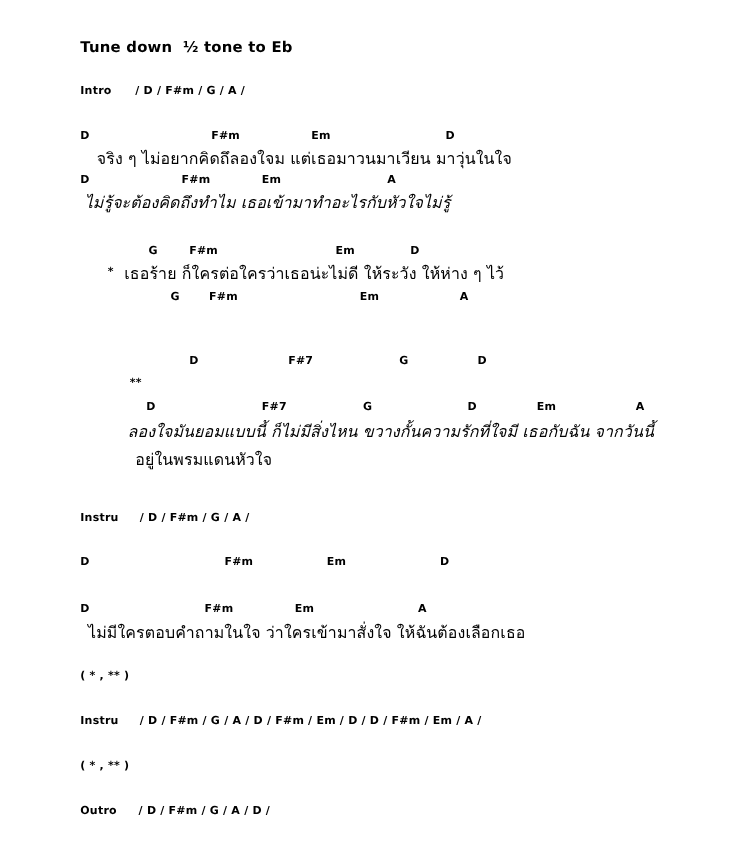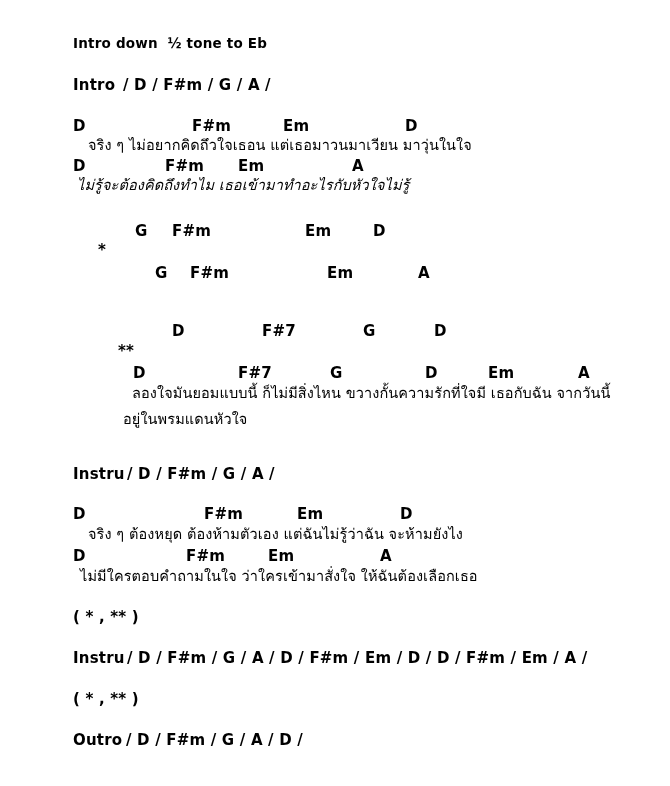--- a/index.html
+++ b/index.html
@@ -25,67 +25,68 @@
   
   .t {
     position: absolute;
     white-space: pre;
     line-height: 1;
   }
   
   .chord, .section-label, .marker, .seq, .tune {
     font-family: "DejaVu Sans", "Liberation Sans", sans-serif;
     font-weight: bold;
-    font-size: 15px;
+    font-size: 10px;
     letter-spacing: 0.2px;
   }
   .tune {
     font-size: 13.5px;
   }
   
   .lyric {
     font-family: "DejaVu Sans", "Liberation Sans", sans-serif;
     font-weight: normal;
     font-size: 14.5px;
     letter-spacing: 0.1px;
   }
 </style>
 </head>
 <body>
 
 <div class="sheet">
 
-  <div class="t tune" style="left:73px; top:37px;">Intro down  ½ tone to Eb</div>
+  <div class="t tune" style="left:73px; top:37px;">Tune down  ½ tone to Eb</div>
 
   <div class="t section-label" style="left:73px; top:78px;">Intro</div>
   <div class="t seq" style="left:123px; top:78px;">/ D / F#m / G / A /</div>
 
   <div>
     <div class="t chord" style="left:73px; top:119px;">D</div>
     <div class="t chord" style="left:192px; top:119px;">F#m</div>
     <div class="t chord" style="left:283px; top:119px;">Em</div>
     <div class="t chord" style="left:405px; top:119px;">D</div>
   </div>
-  <div class="t lyric" style="left:88px; top:138px;">จริง ๆ ไม่อยากคิดถึวใจเธอน แต่เธอมาวนมาเวียน มาวุ่นในใจ</div>
+  <div class="t lyric" style="left:88px; top:138px;">จริง ๆ ไม่อยากคิดถึลองใจม แต่เธอมาวนมาเวียน มาวุ่นในใจ</div>
 
   <div>
     <div class="t chord" style="left:73px; top:159px;">D</div>
     <div class="t chord" style="left:165px; top:159px;">F#m</div>
     <div class="t chord" style="left:238px; top:159px;">Em</div>
     <div class="t chord" style="left:352px; top:159px;">A</div>
   </div>
   <div class="t lyric" style="left:77px; top:178px;font-style:italic;">ไม่รู้จะต้องคิดถึงทำไม เธอเข้ามาทำอะไรกับหัวใจไม่รู้</div>
 
   <div>
     <div class="t chord" style="left:135px; top:224px;">G</div>
     <div class="t chord" style="left:172px; top:224px;">F#m</div>
     <div class="t chord" style="left:305px; top:224px;">Em</div>
     <div class="t chord" style="left:373px; top:224px;">D</div>
   </div>
   <div class="t marker" style="left:98px; top:243px;">*</div>
+  <div class="t lyric" style="left:113px; top:243px;">เธอร้าย ก็ใครต่อใครว่าเธอน่ะไม่ดี ให้ระวัง ให้ห่าง ๆ ไว้</div>
 
   <div>
     <div class="t chord" style="left:155px; top:266px;">G</div>
     <div class="t chord" style="left:190px; top:266px;">F#m</div>
     <div class="t chord" style="left:327px; top:266px;">Em</div>
     <div class="t chord" style="left:418px; top:266px;">A</div>
   </div>
 
   <div>
     <div class="t chord" style="left:172px; top:324px;">D</div>
@@ -96,34 +97,33 @@
   <div class="t marker" style="left:118px; top:344px;">**</div>
 
   <div>
     <div class="t chord" style="left:133px; top:366px;">D</div>
     <div class="t chord" style="left:238px; top:366px;">F#7</div>
     <div class="t chord" style="left:330px; top:366px;">G</div>
     <div class="t chord" style="left:425px; top:366px;">D</div>
     <div class="t chord" style="left:488px; top:366px;">Em</div>
     <div class="t chord" style="left:578px; top:366px;">A</div>
   </div>
-  <div class="t lyric" style="left:132px; top:386px;">ลองใจมันยอมแบบนี้ ก็ไม่มีสิ่งไหน ขวางกั้นความรักที่ใจมี เธอกับฉัน จากวันนี้</div>
+  <div class="t lyric" style="left:116px; top:386px;font-style:italic;">ลองใจมันยอมแบบนี้ ก็ไม่มีสิ่งไหน ขวางกั้นความรักที่ใจมี เธอกับฉัน จากวันนี้</div>
 
   <div class="t lyric" style="left:123px; top:412px;">อยู่ในพรมแดนหัวใจ</div>
 
   <div class="t section-label" style="left:73px; top:467px;">Instru</div>
   <div class="t seq" style="left:127px; top:467px;">/ D / F#m / G / A /</div>
 
   <div>
     <div class="t chord" style="left:73px; top:507px;">D</div>
     <div class="t chord" style="left:204px; top:507px;">F#m</div>
     <div class="t chord" style="left:297px; top:507px;">Em</div>
     <div class="t chord" style="left:400px; top:507px;">D</div>
   </div>
-  <div class="t lyric" style="left:88px; top:527px;">จริง ๆ ต้องหยุด ต้องห้ามตัวเอง แต่ฉันไม่รู้ว่าฉัน จะห้ามยังไง</div>
 
   <div>
     <div class="t chord" style="left:73px; top:549px;">D</div>
     <div class="t chord" style="left:186px; top:549px;">F#m</div>
     <div class="t chord" style="left:268px; top:549px;">Em</div>
     <div class="t chord" style="left:380px; top:549px;">A</div>
   </div>
   <div class="t lyric" style="left:80px; top:569px;">ไม่มีใครตอบคำถามในใจ ว่าใครเข้ามาสั่งใจ ให้ฉันต้องเลือกเธอ</div>
 
   <div class="t marker" style="left:73px; top:610px;">( * , ** )</div>

